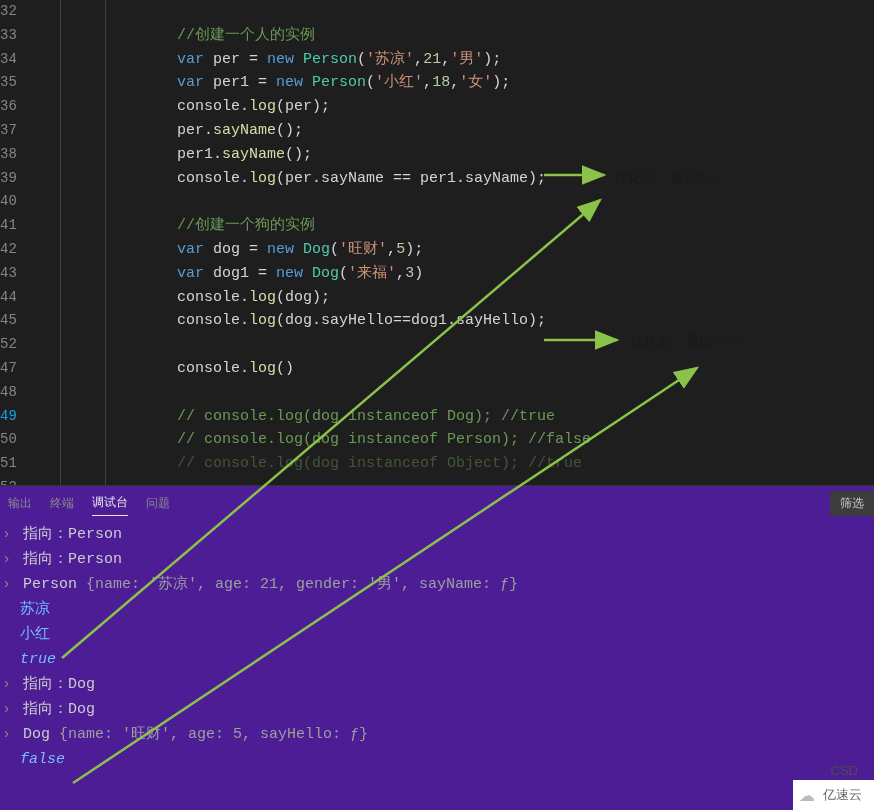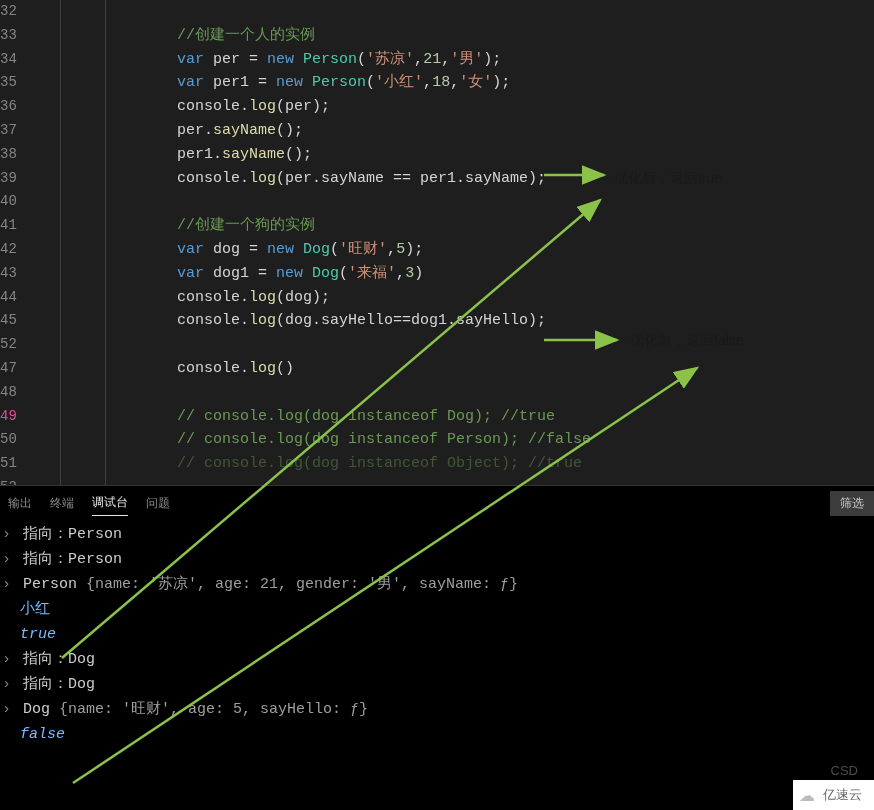--- a/index.html
+++ b/index.html
@@ -26,21 +26,21 @@
     text-align: left;
     color: #858585;
     user-select: none;
     padding-right: 10px;
   }
   .gutter .ln {
     height: 23.8px;
     line-height: 23.8px;
     font-size: 14px;
   }
-  .ln.active { color: #ec4899; font-family: Liberation Mono, monospace; }
+  .ln.active { color: #0ea5e9; font-family: Liberation Mono, monospace; }
   .code-lines {
     position: absolute;
     left: 50px; top: 0;
     right: 0;
   }
   .code-line {
     height: 23.8px;
     line-height: 23.8px;
     white-space: pre;
     position: relative;
@@ -59,21 +59,21 @@
   .tok-func { color: #dcdcaa; }
   .tok-string { color: #ce9178; }
   .tok-num { color: #b5cea8; }
   .tok-class { color: #4ec9b0; }
   .tok-punct { color: #d4d4d4; }
   .tok-def { color: #d4d4d4; }
 
   .panel {
     position: absolute;
     top: 485px; left: 0; right: 0; bottom: 0;
-    background: #000000;
+    background: #4c1d95;
     border-top: 1px solid #333;
   }
   .panel-tabs {
     display: flex;
     padding: 4px 8px 0 8px;
     font-size: 12px;
     color: #8a8a8a;
     gap: 18px;
     align-items: center;
     height: 30px;
@@ -210,20 +210,21 @@
     <div class="panel-tab">输出</div>
     <div class="panel-tab">终端</div>
     <div class="panel-tab active">调试台</div>
     <div class="panel-tab">问题</div>
     <div class="panel-filter">筛选</div>
   </div>
   <div class="console">
     <div class="con-line"><span class="con-expand">›</span> <span class="con-str">指向：Person</span></div>
     <div class="con-line"><span class="con-expand">›</span> <span class="con-str">指向：Person</span></div>
     <div class="con-line"><span class="con-expand">›</span> <span class="con-obj">Person </span><span class="con-prop italic">{name: '苏凉', age: 21, gender: '男', sayName: ƒ}</span></div>
+    <div class="con-line">  <span class="con-name">苏凉</span></div>
     <div class="con-line">  <span class="con-name">小红</span></div>
     <div class="con-line">  <span class="con-bool">true</span></div>
     <div class="con-line"><span class="con-expand">›</span> <span class="con-str">指向：Dog</span></div>
     <div class="con-line"><span class="con-expand">›</span> <span class="con-str">指向：Dog</span></div>
     <div class="con-line"><span class="con-expand">›</span> <span class="con-obj">Dog </span><span class="con-prop italic">{name: '旺财', age: 5, sayHello: ƒ}</span></div>
     <div class="con-line">  <span class="con-bool">false</span></div>
   </div>
 </div>
 
 <svg class="svg-overlay">

